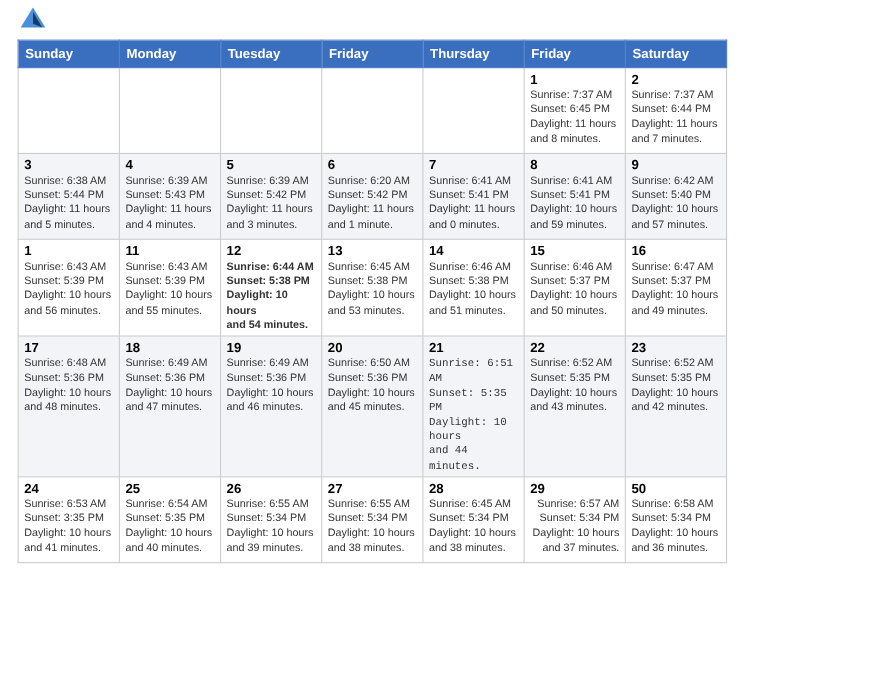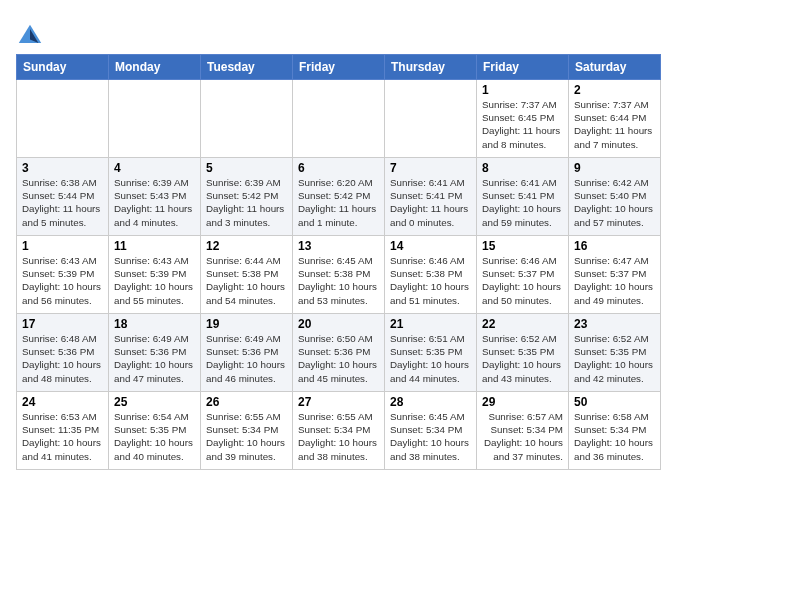--- a/index.html
+++ b/index.html
@@ -5,21 +5,21 @@
     * { box-sizing: border-box; margin: 0; padding: 0; }
     body {
       font-family: Arial, sans-serif;
       background: #fff;
       width: 792px;
       height: 612px;
       overflow: hidden;
     }
     .page {
       width: 677px;
-      padding: 18px 16px 8px 16px;
+      padding: 0 16px 8px 16px;
     }
     .header-row {
       display: flex;
       align-items: flex-start;
       justify-content: space-between;
       margin-bottom: 4px;
     }
     .logo {
       display: flex;
       align-items: center;
@@ -212,21 +212,21 @@
           </td>
           <td>
             <span class="day-number">11</span>
             <div class="day-info" style="white-space: pre-line;">Sunrise: 6:43 AM
 Sunset: 5:39 PM
 Daylight: 10 hours
 and 55 minutes.</div>
           </td>
           <td>
             <span class="day-number">12</span>
-            <div class="day-info" style="white-space: pre-line;">Sunrise: 6:44 AM
+            <div class="day-info" style="white-space: pre-line; font-weight: bold;">Sunrise: 6:44 AM
 Sunset: 5:38 PM
 Daylight: 10 hours
 and 54 minutes.</div>
           </td>
           <td>
             <span class="day-number">13</span>
             <div class="day-info" style="white-space: pre-line;">Sunrise: 6:45 AM
 Sunset: 5:38 PM
 Daylight: 10 hours
 and 53 minutes.</div>
@@ -277,21 +277,21 @@
           </td>
           <td>
             <span class="day-number">20</span>
             <div class="day-info" style="white-space: pre-line;">Sunrise: 6:50 AM
 Sunset: 5:36 PM
 Daylight: 10 hours
 and 45 minutes.</div>
           </td>
           <td>
             <span class="day-number">21</span>
-            <div class="day-info" style="white-space: pre-line;">Sunrise: 6:51 AM
+            <div class="day-info" style="white-space: pre-line; font-family: Liberation Mono, monospace;">Sunrise: 6:51 AM
 Sunset: 5:35 PM
 Daylight: 10 hours
 and 44 minutes.</div>
           </td>
           <td>
             <span class="day-number">22</span>
             <div class="day-info" style="white-space: pre-line;">Sunrise: 6:52 AM
 Sunset: 5:35 PM
 Daylight: 10 hours
 and 43 minutes.</div>
@@ -301,21 +301,21 @@
             <div class="day-info" style="white-space: pre-line;">Sunrise: 6:52 AM
 Sunset: 5:35 PM
 Daylight: 10 hours
 and 42 minutes.</div>
           </td>
         </tr>
         <tr>
           <td>
             <span class="day-number">24</span>
             <div class="day-info" style="white-space: pre-line;">Sunrise: 6:53 AM
-Sunset: 11:35 PM
+Sunset: 3:35 PM
 Daylight: 10 hours
 and 41 minutes.</div>
           </td>
           <td>
             <span class="day-number">25</span>
             <div class="day-info" style="white-space: pre-line;">Sunrise: 6:54 AM
 Sunset: 5:35 PM
 Daylight: 10 hours
 and 40 minutes.</div>
           </td>

